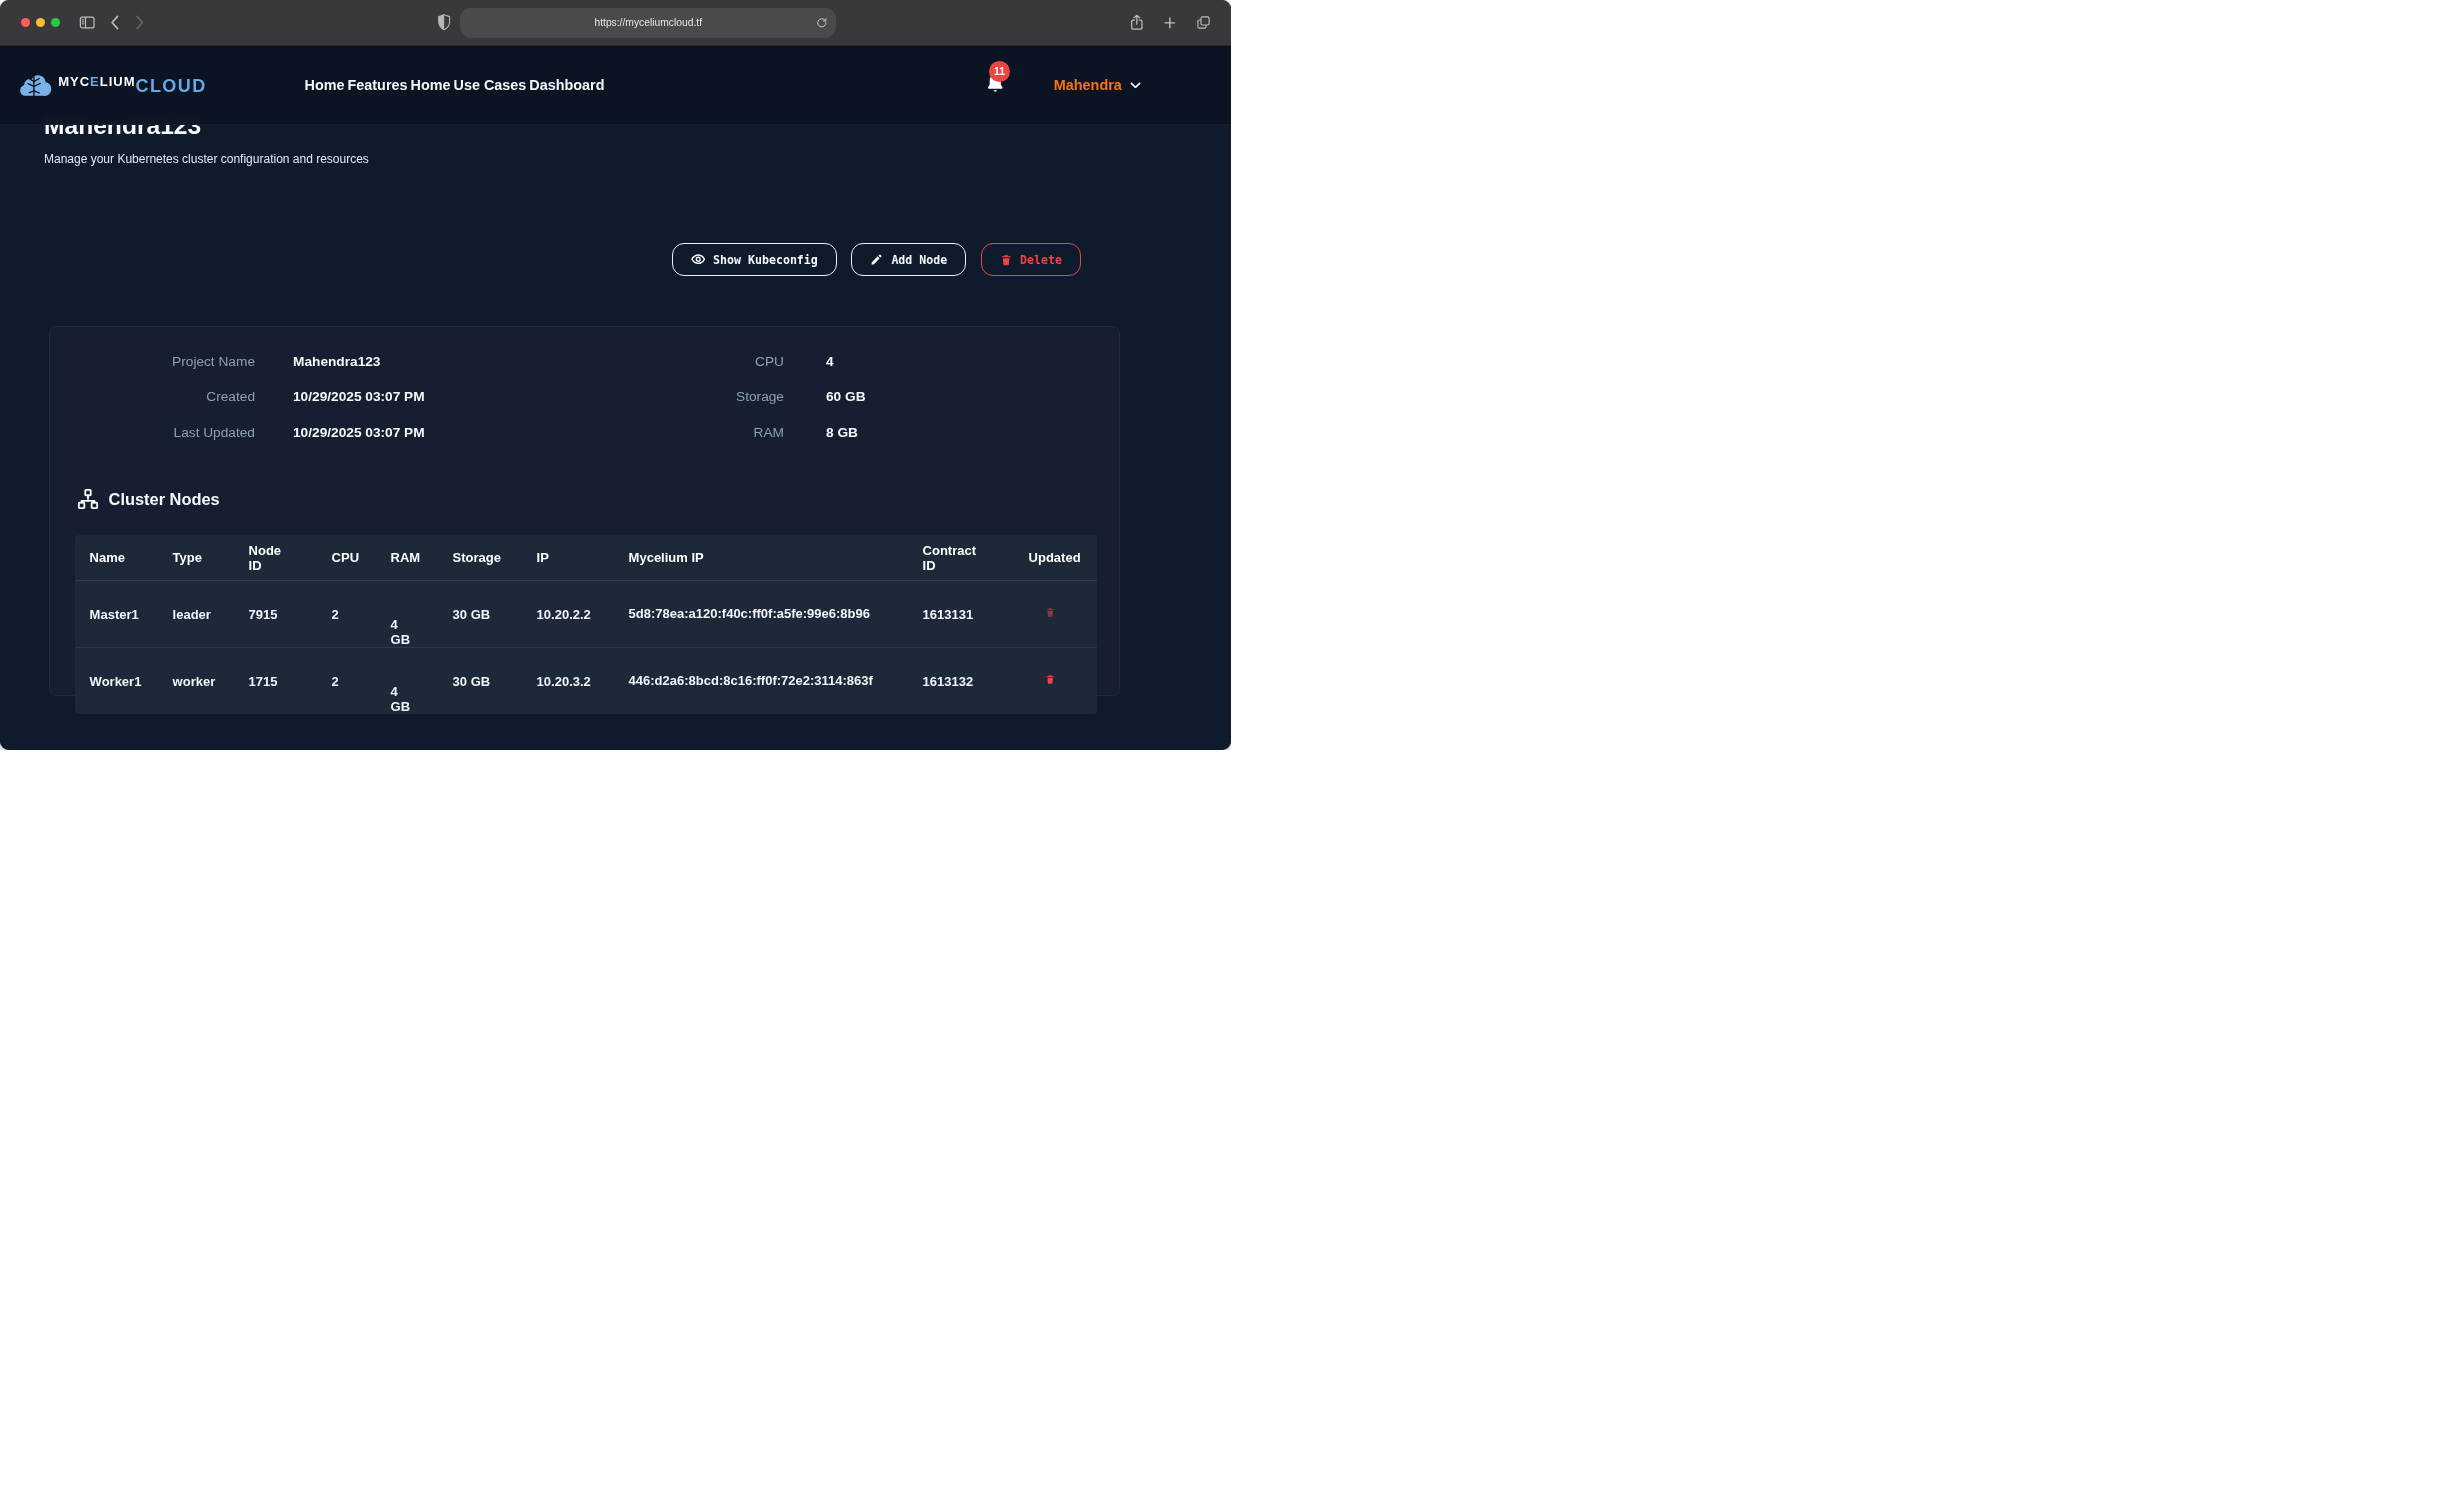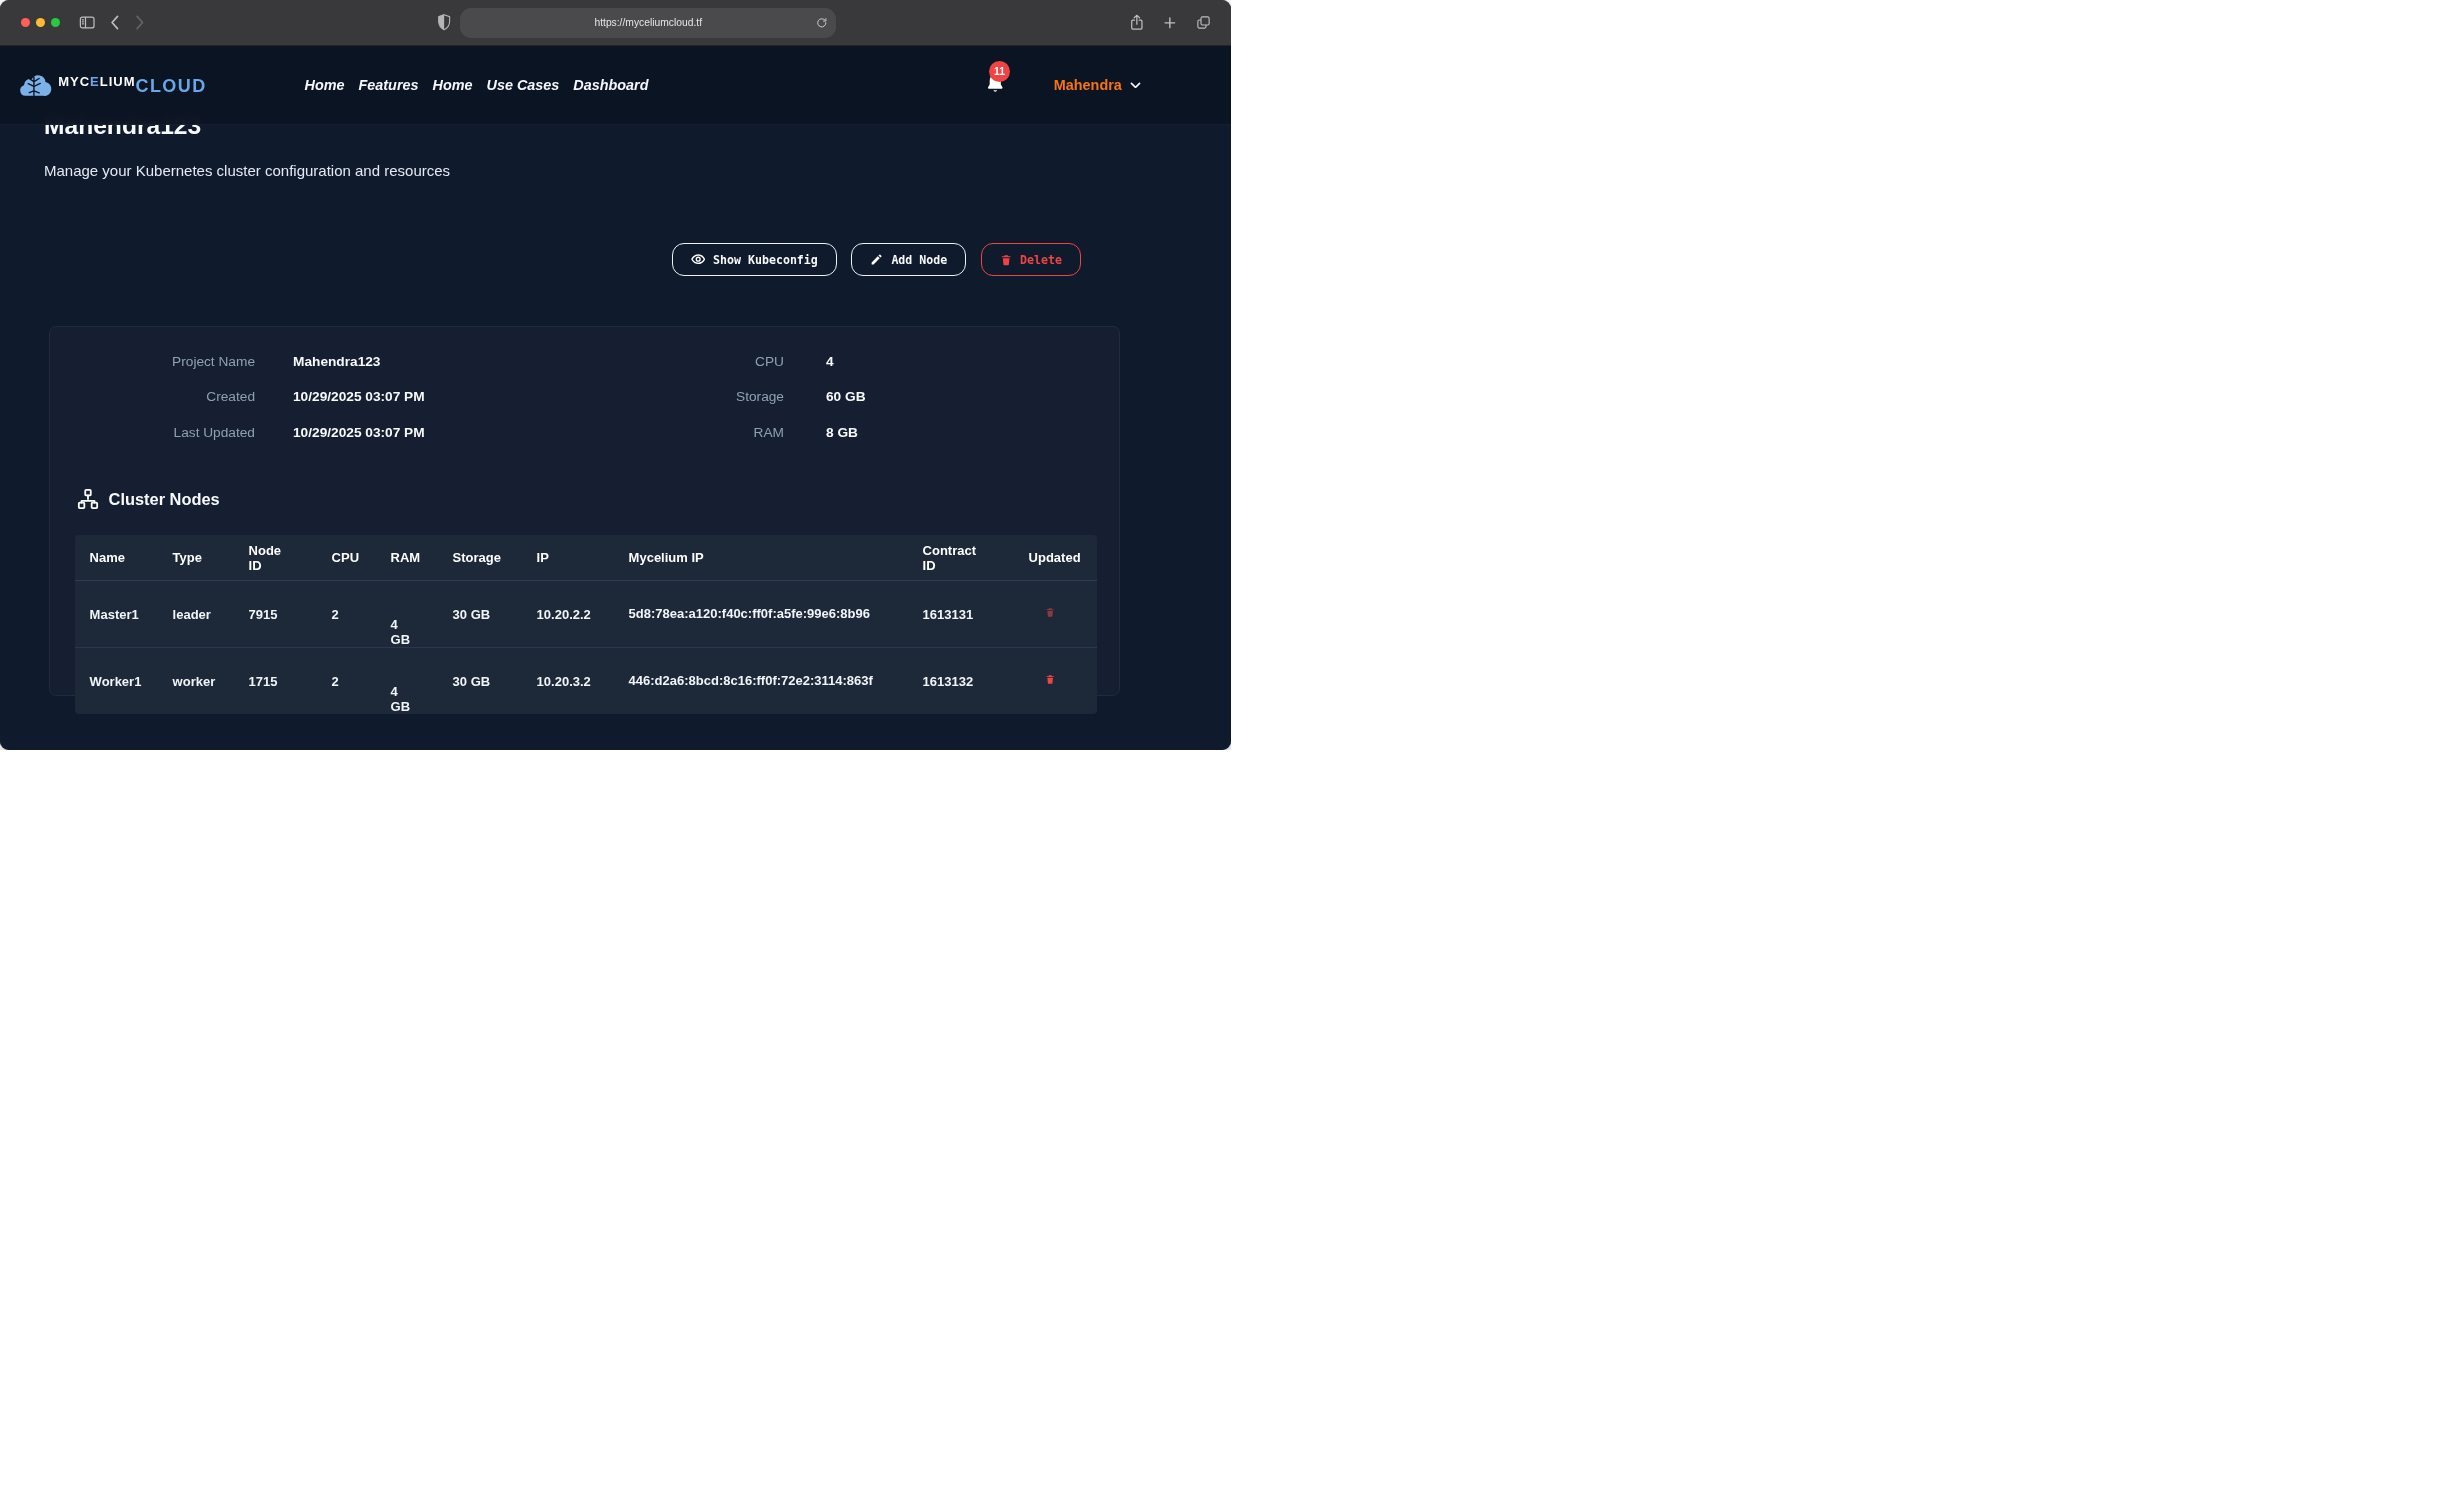--- a/index.html
+++ b/index.html
@@ -36,30 +36,30 @@
 
   .topnav { position:absolute; top:0; left:0; right:0; height:79px; z-index:5;
             background:rgba(11,20,35,0.96); backdrop-filter:blur(5.5px);
             display:flex; align-items:center; padding:0 90px 0 15.7px;
             border-bottom:0.7px solid rgba(255,255,255,0.04); }
   .logo { display:flex; align-items:center; gap:5.5px; }
   .logo-text { display:flex; flex-direction:row; line-height:1; }
   .logo-l1 { font-size:13px; font-weight:700; letter-spacing:1px; color:#ffffff; }
   .logo-l1 .logo-e { color:#6aa7e8; }
   .logo-l2 { font-size:18px; font-weight:700; letter-spacing:1.4px; color:#6aa7e8; margin-top:1.4px; }
-  .nav-links { display:flex; gap:14px; margin-left:98px;font-style:italic; }
+  .nav-links { display:flex; gap:3px; margin-left:98px; }
   .nav-link { color:#f4f7fb; font-size:14.4px; font-weight:600; cursor:pointer; white-space:nowrap; }
   .nav-right { margin-left:auto; display:flex; align-items:center; }
   .bell-wrap { position:relative; width:23px; height:27px; color:#ffffff; margin-right:46px; }
   .badge { position:absolute; top:-11px; left:4.1px; min-width:21px; height:21px; border-radius:50%;
            background:#ef4444; color:#fff; font-size:10.3px; font-weight:700;
            display:flex; align-items:center; justify-content:center; }
   .user { display:flex; align-items:center; gap:8.2px; color:#f97316; font-size:14.4px; font-weight:600; cursor:pointer; }
 
-  .subtitle { position:absolute; left:44px; top:116px; font-size:15px; color:#e5eaf2; z-index:1; }
+  .subtitle { position:absolute; left:44px; top:106px; font-size:12px; color:#e5eaf2; z-index:1; }
 
   
   .btnrow { position:absolute; top:197px; right:150px; display:flex; gap:14.4px; z-index:1; }
   .btn { height:33px; border-radius:12px; background:transparent; display:flex; align-items:center;
          justify-content:center; gap:8.2px; padding:0 18px; cursor:pointer;
          border:1.4px solid #eef2f7; color:#f8fafc;
          font-family:"DejaVu Sans Mono", monospace; font-size:11.6px; font-weight:700; white-space:nowrap; }
   .btn svg { display:block; }
   .btn-danger { border-color:#ef4444; color:#ef4444; }
 

